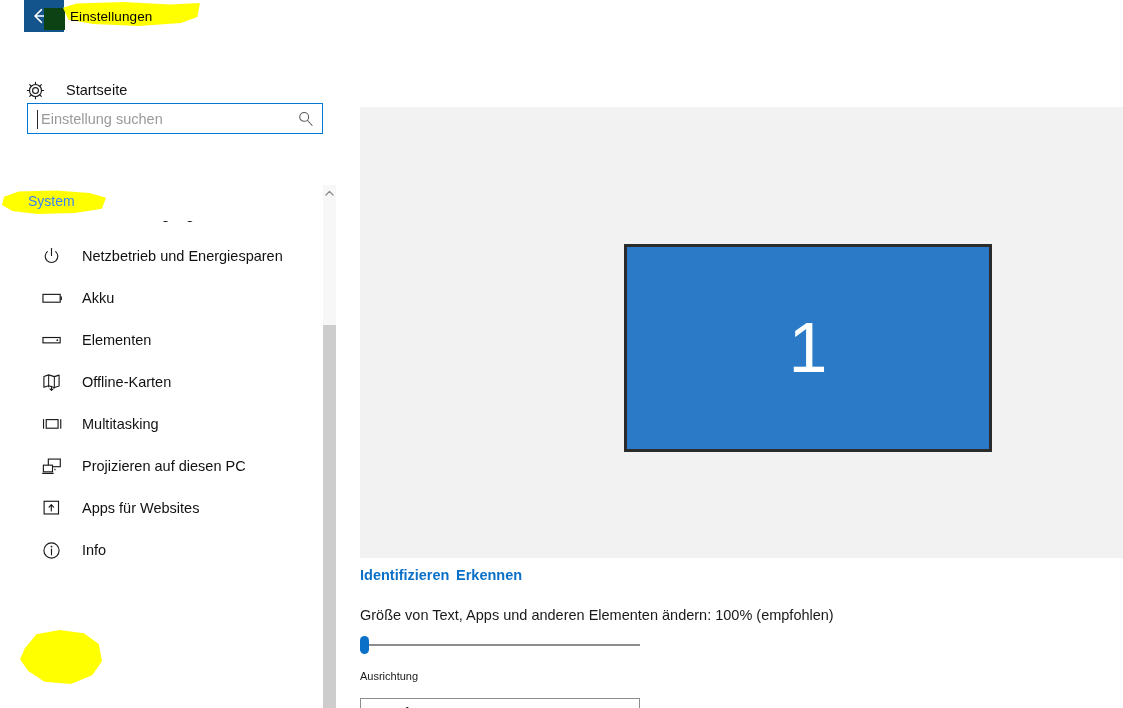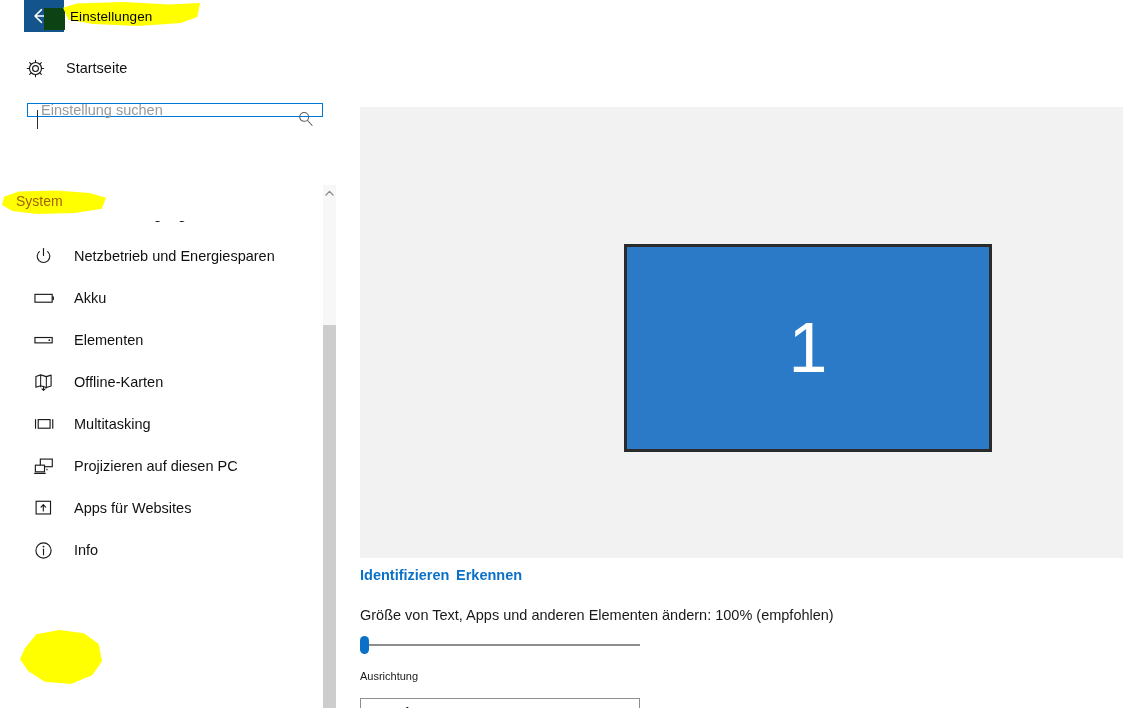--- a/index.html
+++ b/index.html
@@ -89,26 +89,26 @@
     align-items: center;
     justify-content: flex-start;
     color: #1a1a1a;
   }
   .nav-label {
     font-size: 14.5px;
     color: #111111;
     white-space: nowrap;
   }
 
-  #home-row { top: 11px; }
+  #home-row { top: 33px; }
 
   #search-box {
     position: absolute;
     left: 27px; top: 67px;
-    width: 296px; height: 14px;
+    width: 296px; height: 31px;
     border: 1.6px solid #0078d7;
     background: #ffffff;
     box-sizing: border-box;
     display: flex;
     align-items: center;
     cursor: text;
   }
   #search-caret {
     position: absolute;
     left: 9px; top: 6px;
@@ -126,35 +126,35 @@
   }
   #search-input::placeholder { color: #9a9a9a; opacity: 1; }
   #search-icon {
     position: absolute;
     right: 8px; top: 6px;
     color: #5a5a5a;
   }
 
   #system-header {
     position: absolute;
-    left: 16px; top: 157px;
+    left: 28px; top: 157px;
     font-size: 14px;
-    color: #a16207;
+    color: #3b82f6;
   }
 
   
   #nav-scroll {
     position: absolute;
     left: 0; top: 185px;
     width: 323px; height: 523px;
     overflow: hidden;
   }
   #nav-list {
     position: absolute;
-    left: 8px; top: -28px;
+    left: 16px; top: -28px;
     width: 323px;
   }
   #nav-list .nav-row { position: relative; top: auto; }
 
   
   #scrollbar {
     position: absolute;
     left: 323px; top: 185px;
     width: 13px; height: 523px;
     background: #f7f7f7;

